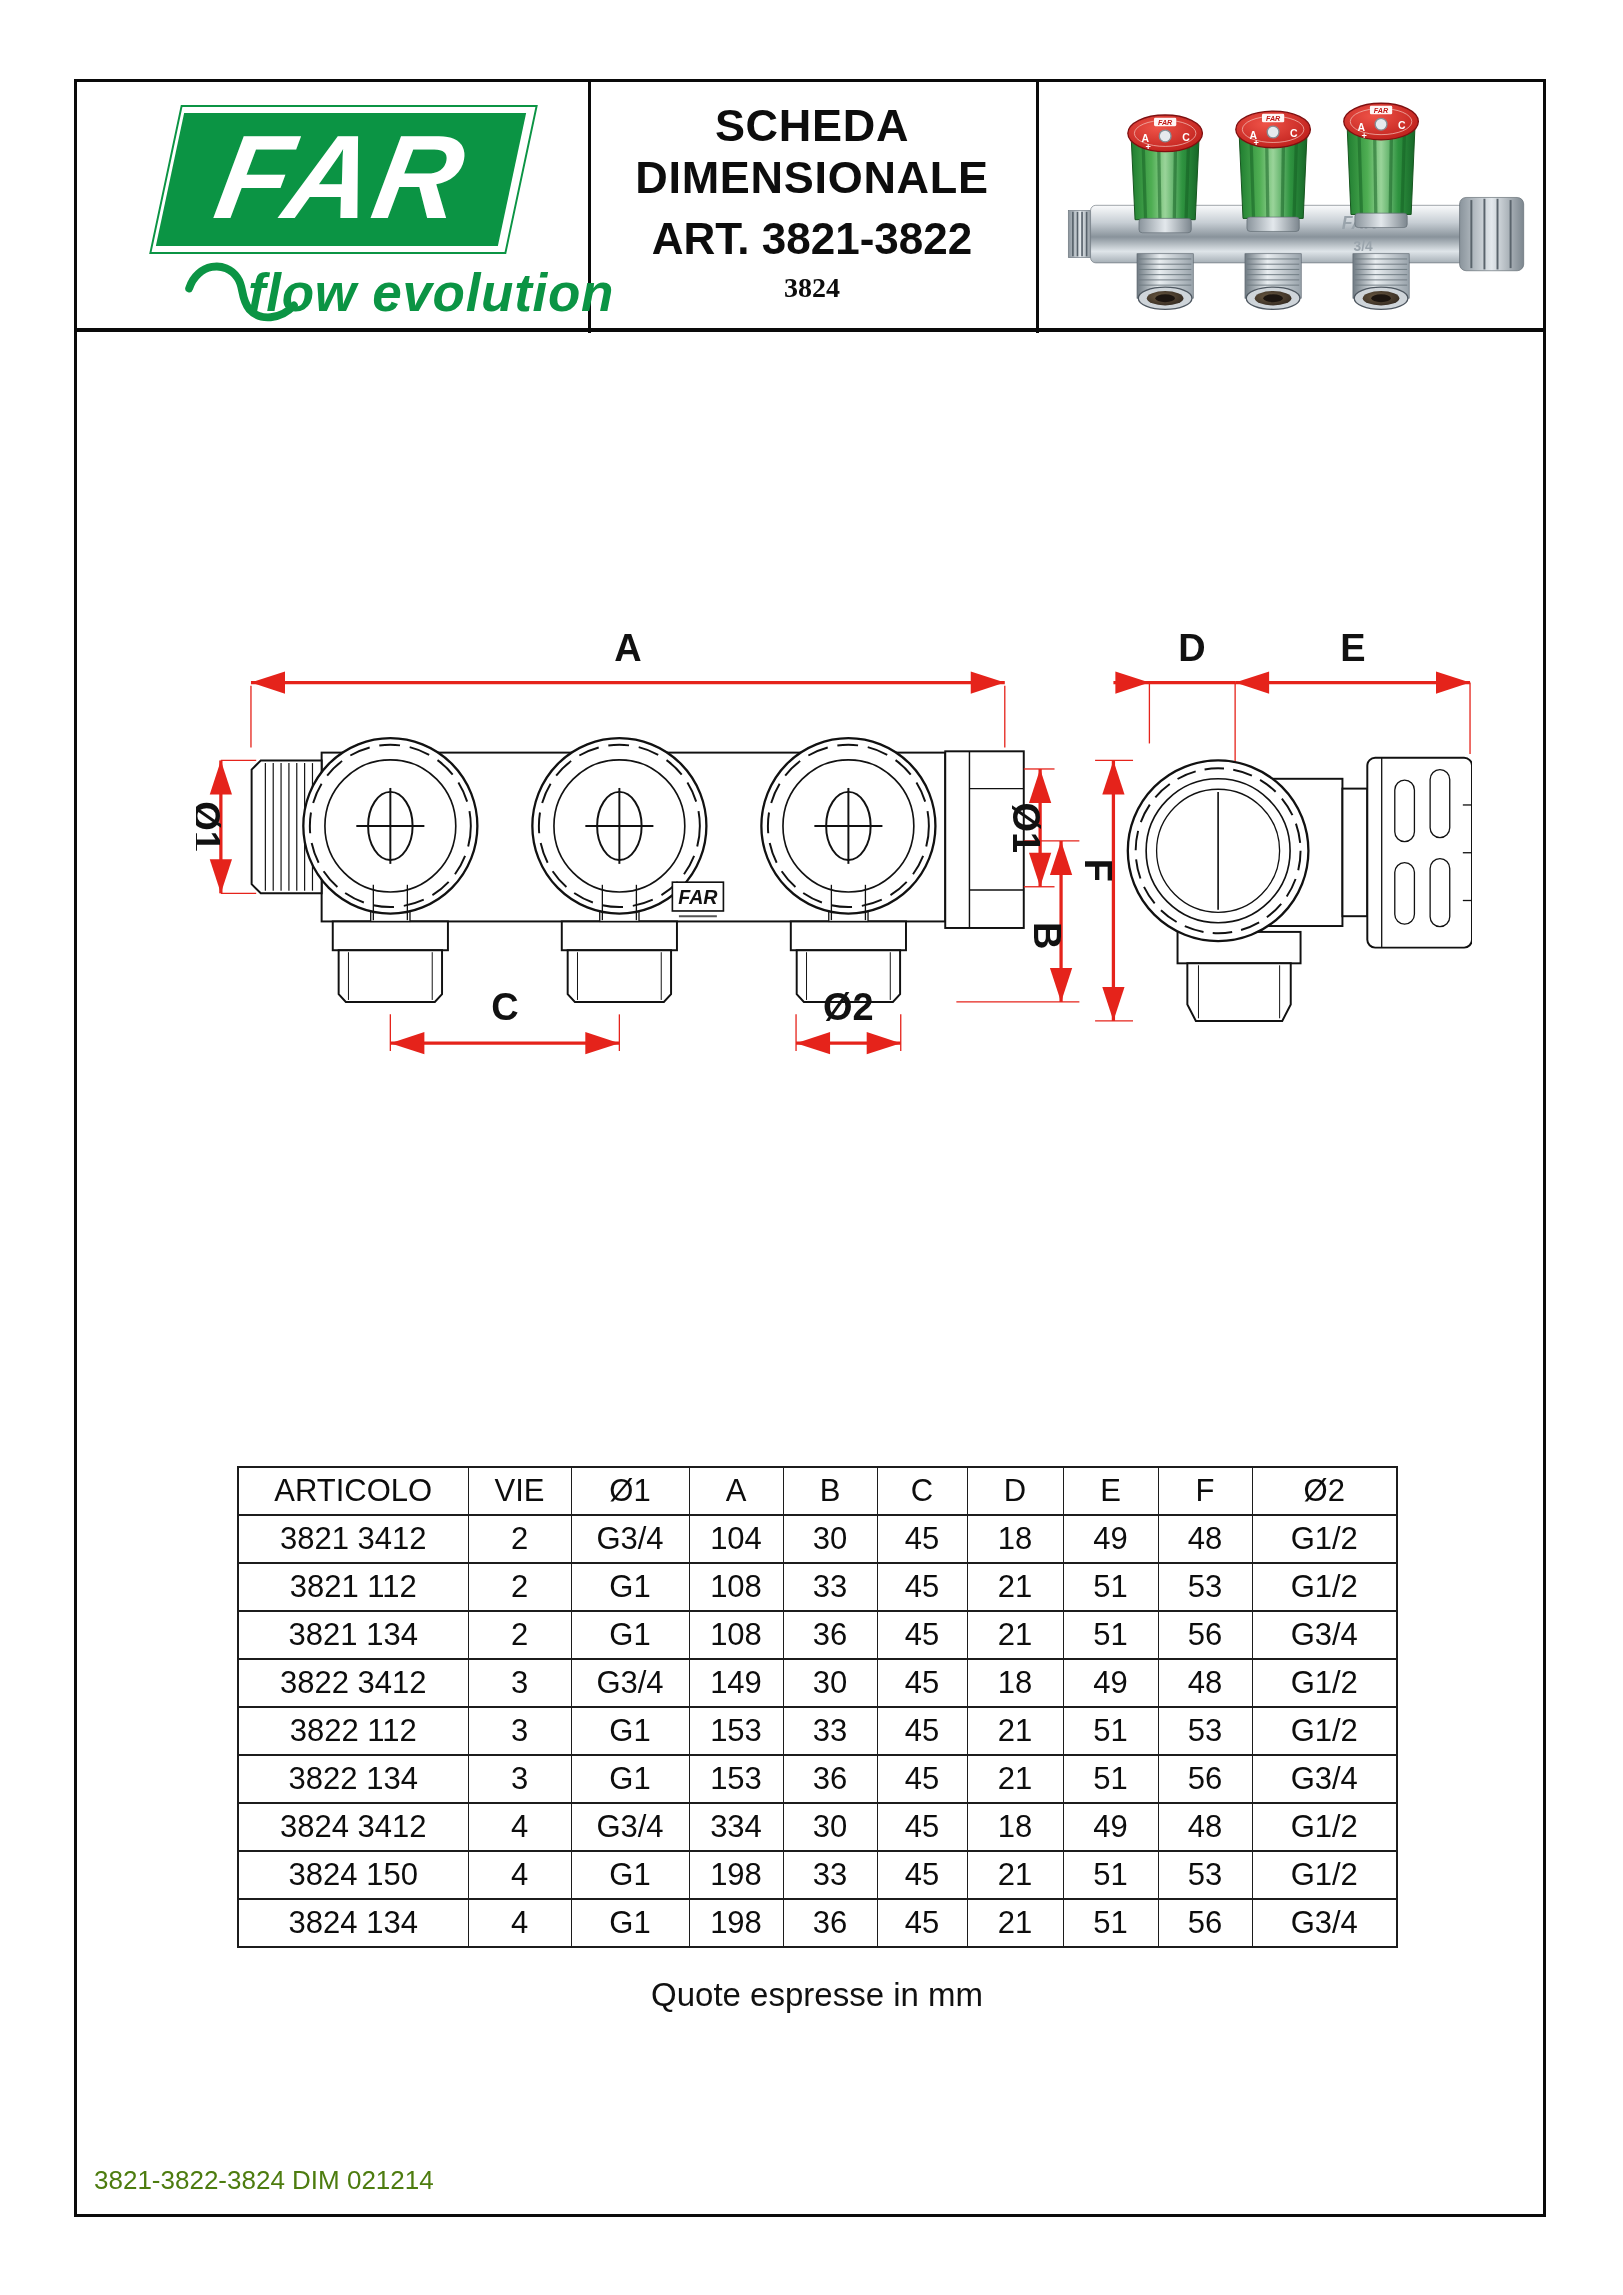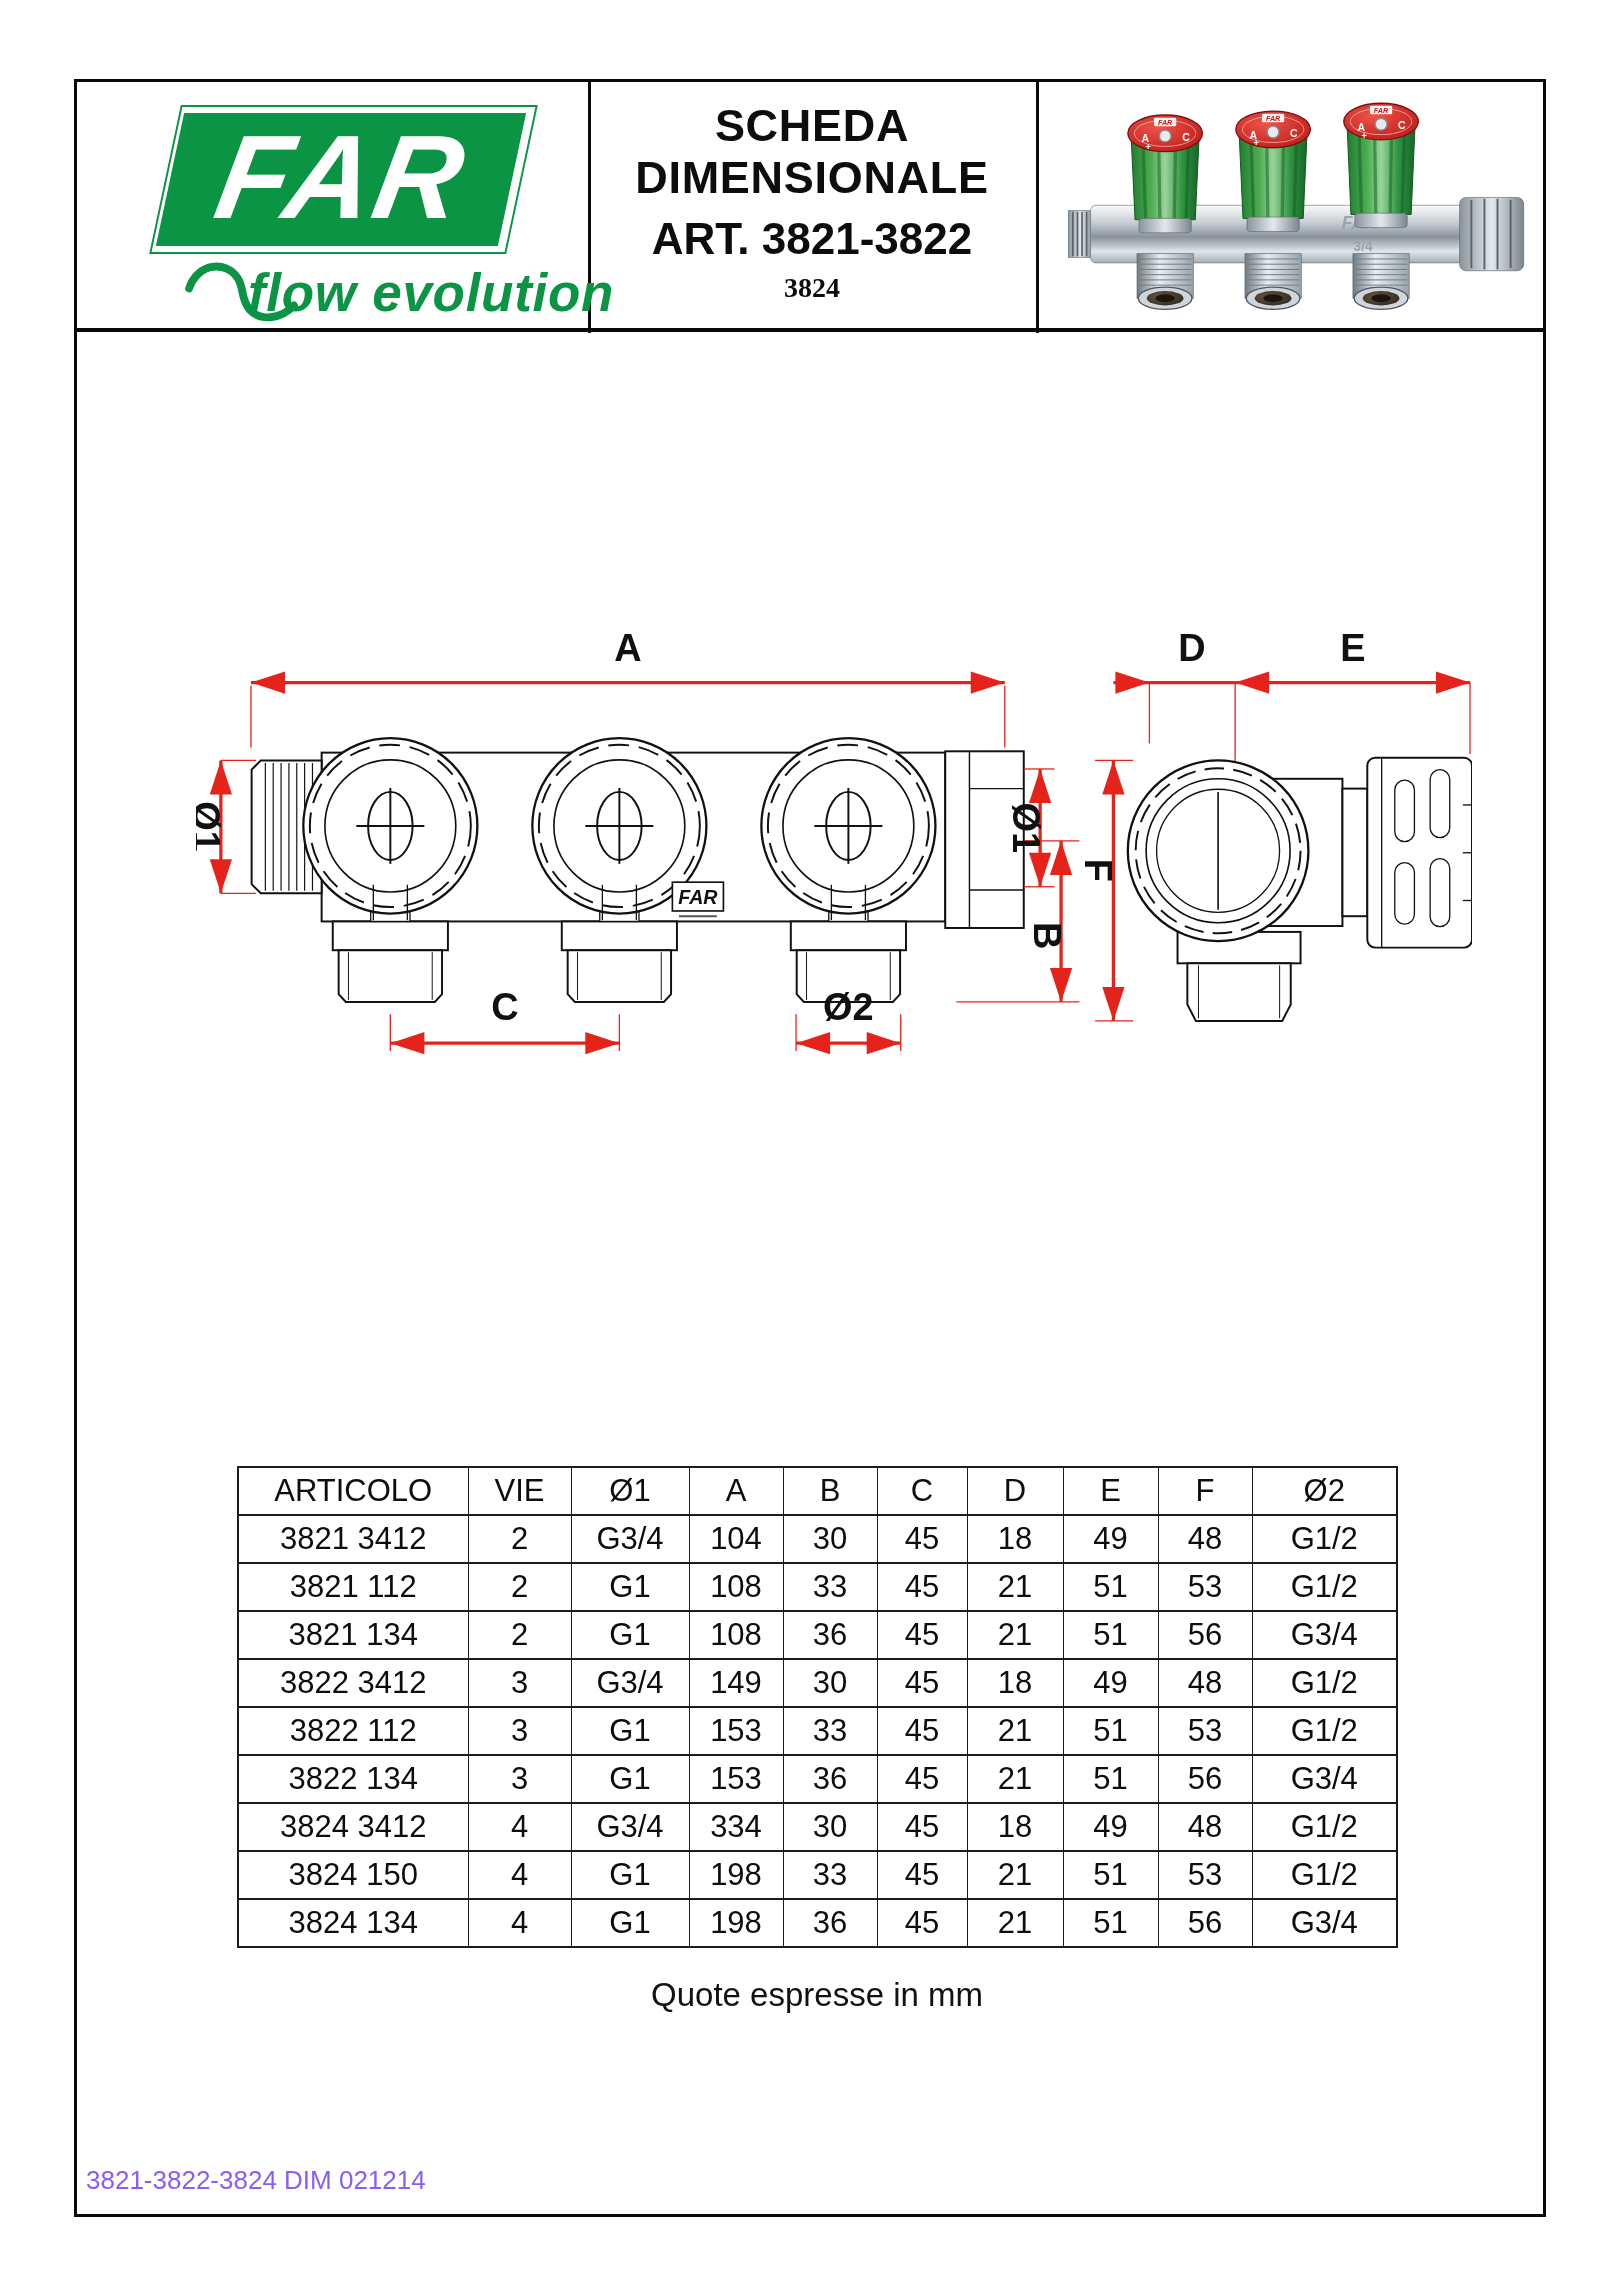--- a/index.html
+++ b/index.html
@@ -44,21 +44,21 @@
   .drawing-box svg text.mini{font-size:30px;font-style:italic;}
 
   
   .dim-table{position:absolute;left:237px;top:1466px;width:1160px;border-collapse:collapse;
              table-layout:fixed;font-size:31px;color:#0d0d0d;border-radius:32px;}
   .dim-table td,.dim-table th{border-left:1.6px solid #1c1c1c;border-top:2.6px solid #1c1c1c;
              height:46px;text-align:center;font-weight:400;padding:0;white-space:nowrap;}
   .dim-table{border:2.6px solid #1c1c1c;}
   .caption{position:absolute;left:237px;top:1976px;width:1160px;text-align:center;
            font-size:33px;color:#111;}
-  .footer{position:absolute;left:86px;top:2165px;font-size:26px;color:#8b5cf6;}
+  .footer{position:absolute;left:94px;top:2165px;font-size:26px;color:#4d7c0f;}
 </style>
 </head>
 <body>
 
 <div class="page">
 
   <div class="frame"></div>
   <div class="hdiv"></div>
   <div class="vdiv v1"></div>
   <div class="vdiv v2"></div>

